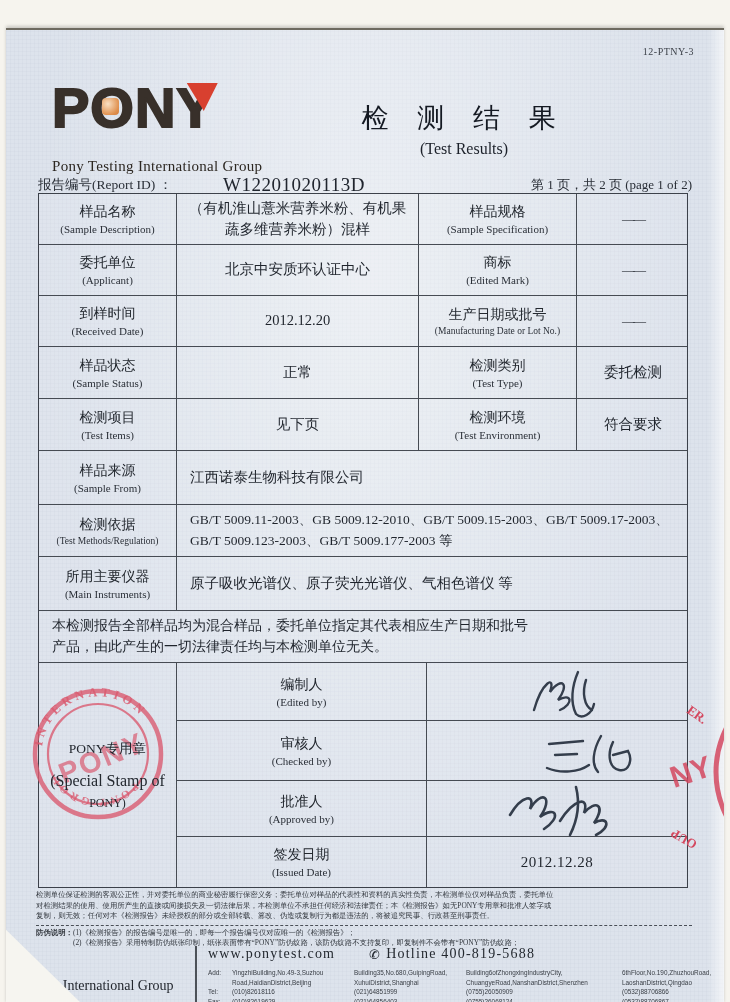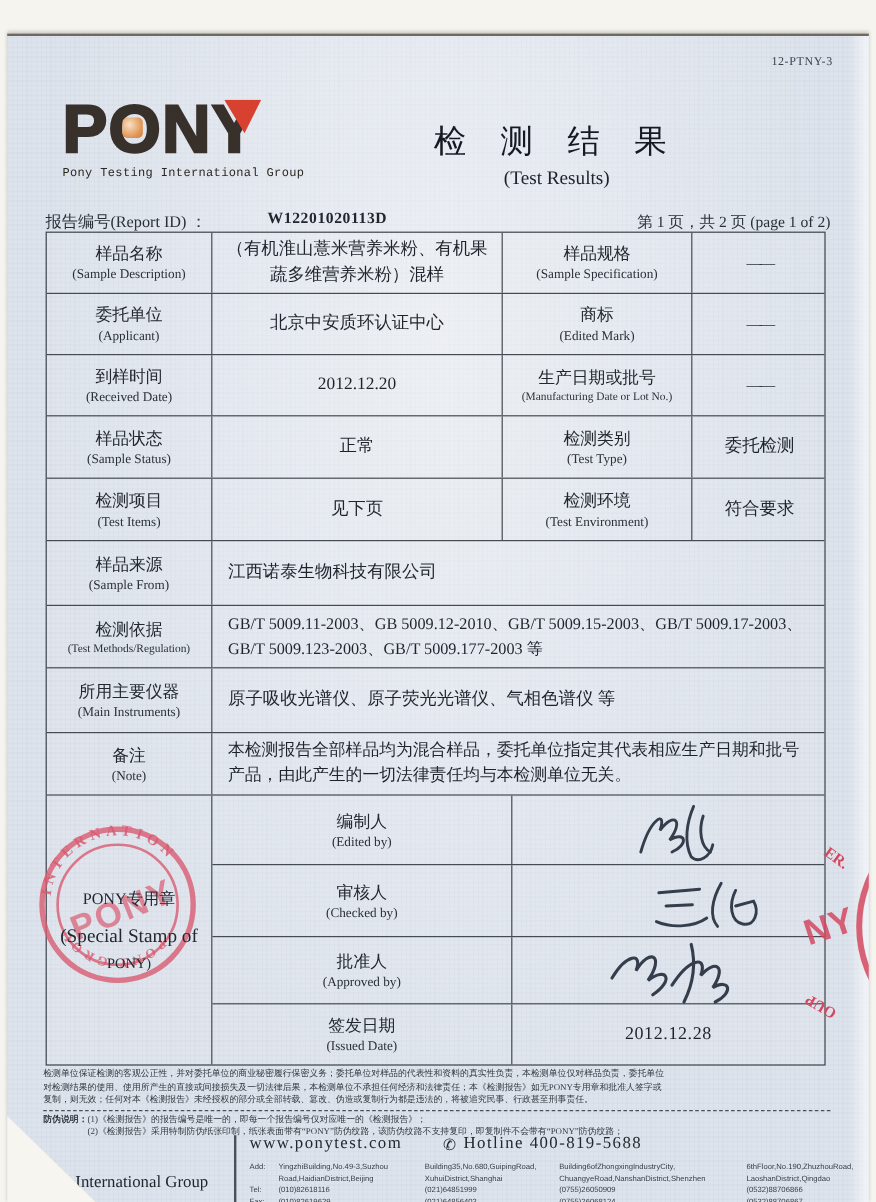--- a/index.html
+++ b/index.html
@@ -36,29 +36,29 @@
   .logo-letter{position:relative;display:inline-block;}
   .o-square{
     position:absolute;left:12px;top:18px;width:17px;height:17px;border-radius:4px;
     background:radial-gradient(circle at 35% 35%, #f8e0c4, #e0914f 70%, #d07c3c);
   }
   .y-triangle{
     position:absolute;right:-3px;top:3px;width:31px;height:28px;
     clip-path:polygon(0 0,100% 0,55% 100%);
     background:#d8402f;
   }
-  .logo-sub{margin-top:4px;font-size:10px;color:#2c2721;letter-spacing:.3px;font-family:Liberation Mono, monospace;}
+  .logo-sub{margin-top:22px;font-size:15px;color:#2c2721;letter-spacing:.3px;}
   
   .title-block{position:absolute;left:328px;top:70px;width:260px;text-align:center;}
   .title-cn{font-size:27px;letter-spacing:11px;color:#141922;font-weight:500;}
   .title-en{font-size:16px;margin-top:4px;color:#1c212a;}
   
   .report-line{position:absolute;left:32px;top:143px;width:654px;height:20px;}
   .report-label{position:absolute;left:0;top:3px;font-size:13.5px;}
-  .report-value{position:absolute;left:185px;top:1px;font-size:13px;letter-spacing:.5px;color:#20252e;font-weight:bold;}
+  .report-value{position:absolute;left:185px;top:1px;font-size:19px;letter-spacing:.5px;color:#20252e;}
   .page-info{position:absolute;right:0;top:3px;font-size:13px;}
   
   .main-table{
     position:absolute;left:32px;top:163px;width:650px;
     border:1.5px solid #3c414a;box-sizing:border-box;
     background:rgba(255,255,255,.06);
   }
   .t-row{display:flex;border-bottom:1px solid #464b53;box-sizing:border-box;}
   .t-row:last-child{border-bottom:none;}
   .c{border-right:1px solid #464b53;box-sizing:border-box;display:flex;flex-direction:column;
@@ -259,24 +259,20 @@
       <div class="c w1">
         <span class="lbl-cn">所用主要仪器</span>
         <span class="lbl-en">(Main Instruments)</span>
       </div>
       <div class="c wv">
         <span class="val">原子吸收光谱仪、原子荧光光谱仪、气相色谱仪 等</span>
       </div>
     </div>
 
     <div class="t-row h52">
-      <div class="c w1">
-        <span class="lbl-cn">备注</span>
-        <span class="lbl-en">(Note)</span>
-      </div>
       <div class="c wv">
         <span class="val" style="font-size:14px;">本检测报告全部样品均为混合样品，委托单位指定其代表相应生产日期和批号产品，由此产生的一切法律责任均与本检测单位无关。</span>
       </div>
     </div>
 
     <div class="t-row sign-row" style="height:224px;border-bottom:none;">
       <div class="sign-left">
         <span class="stamp-txt1">PONY专用章</span>
         <span class="stamp-txt2">(Special Stamp of</span>
         <span class="stamp-txt3">PONY)</span>

